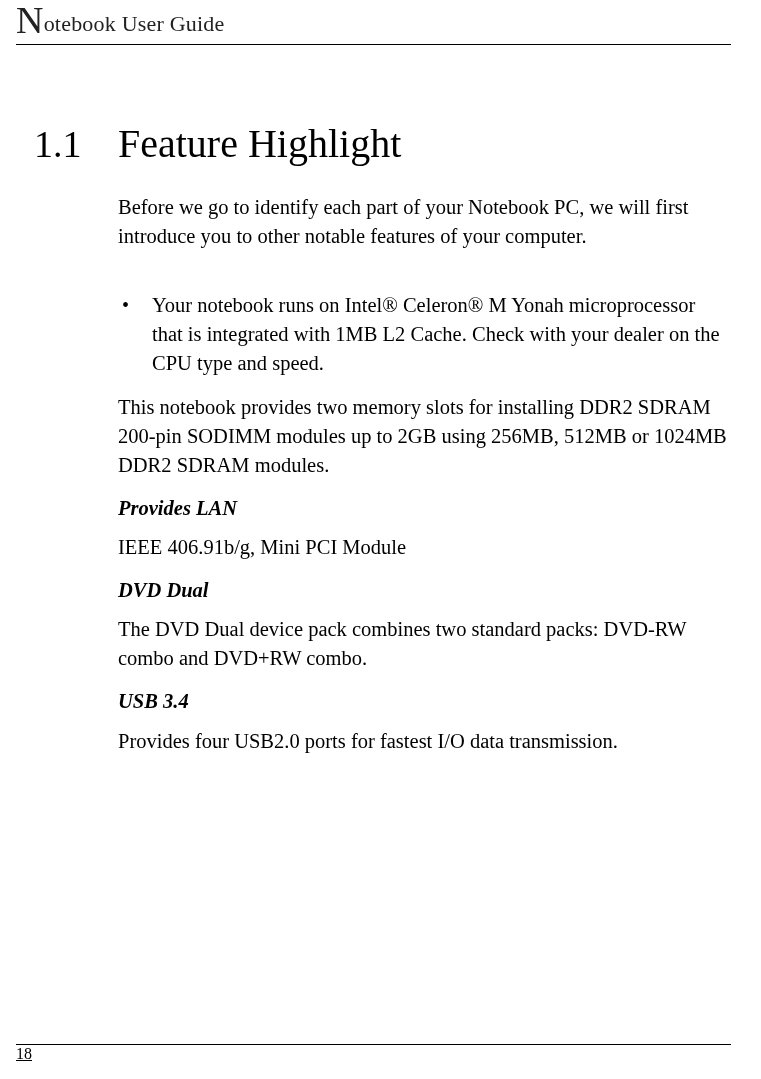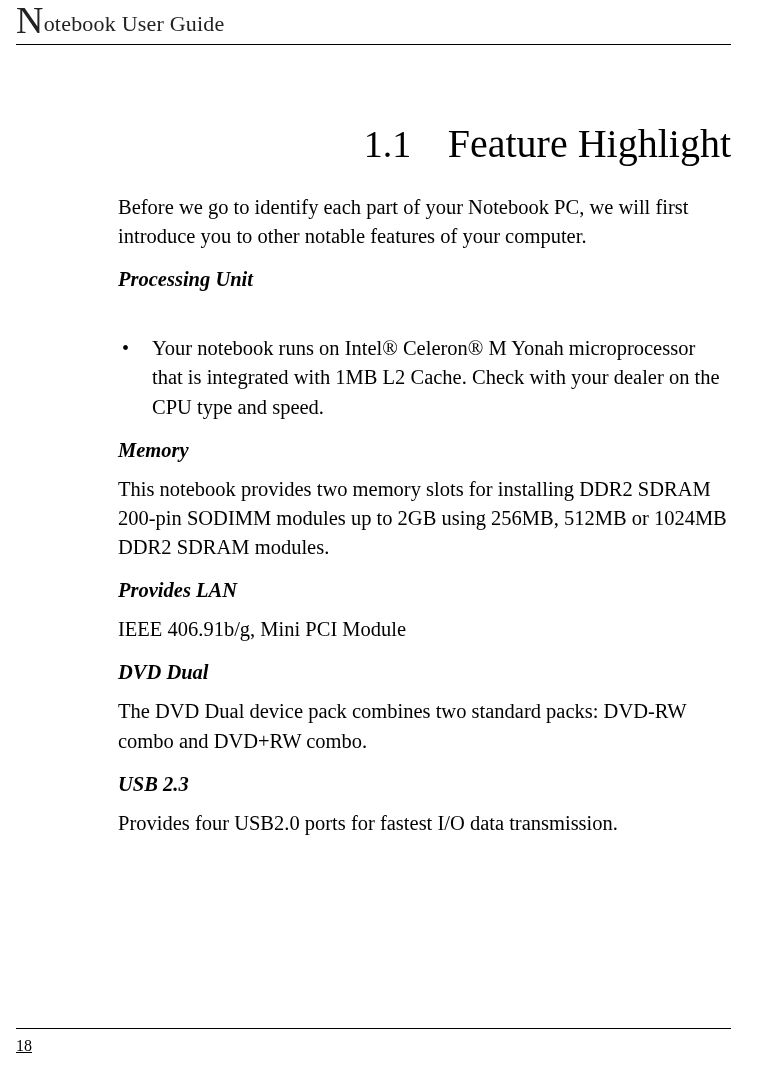--- a/index.html
+++ b/index.html
@@ -44,21 +44,20 @@
   .content {
     position: absolute;
     top: 120px;
     left: 34px;
     right: 30px;
   }
   .sec-row {
     display: flex;
     align-items: baseline;
     margin-bottom: 26px;
-    justify-content: flex-end;
   }
   .sec-num {
     font-family: "Times New Roman", Times, serif;
     font-size: 38px;
     font-weight: 400;
     width: 84px;
     flex: 0 0 84px;
   }
   .sec-title {
     font-family: "Times New Roman", Times, serif;
@@ -95,23 +94,22 @@
     position: absolute;
     left: 4px;
     top: 0;
     font-size: 20px;
     line-height: 1.42;
   }
   .footer {
     position: absolute;
     left: 16px;
     right: 30px;
-    bottom: 24px;
+    bottom: 16px;
     border-top: 1.1px solid #000;
-    padding-top: 8px;
     text-decoration: underline;
   }
   .page-num {
     font-family: "Times New Roman", Times, serif;
     font-size: 16px;
   }
 </style>
 </head>
 <body>
 
@@ -127,35 +125,33 @@
 
     <div class="sec-row">
       <div class="sec-num">1.1</div>
       <div class="sec-title">Feature Highlight</div>
     </div>
 
     <div class="body-block">
 
       <p class="para">Before we go to identify each part of your Notebook PC, we will first introduce you to other notable features of your computer.</p>
 
-      <div class="subhead">Processing Unit</div>
       <ul class="bullets">
         <li>Your notebook runs on Intel® Celeron® M Yonah microprocessor that is integrated with 1MB L2 Cache. Check with your dealer on the CPU type and speed.</li>
       </ul>
 
-      <div class="subhead">Memory</div>
       <p class="para">This notebook provides two memory slots for installing DDR2 SDRAM 200-pin SODIMM modules up to 2GB using 256MB, 512MB or 1024MB DDR2 SDRAM modules.</p>
 
       <div class="subhead">Provides LAN</div>
       <p class="para">IEEE 406.91b/g, Mini PCI Module</p>
 
       <div class="subhead">DVD Dual</div>
       <p class="para">The DVD Dual device pack combines two standard packs: DVD-RW combo and DVD+RW combo.</p>
 
-      <div class="subhead">USB 2.3</div>
+      <div class="subhead">USB 3.4</div>
       <p class="para">Provides four USB2.0 ports for fastest I/O data transmission.</p>
 
     </div>
   </div>
 
   <div class="footer">
     <span class="page-num">18</span>
   </div>
 
 </div>

